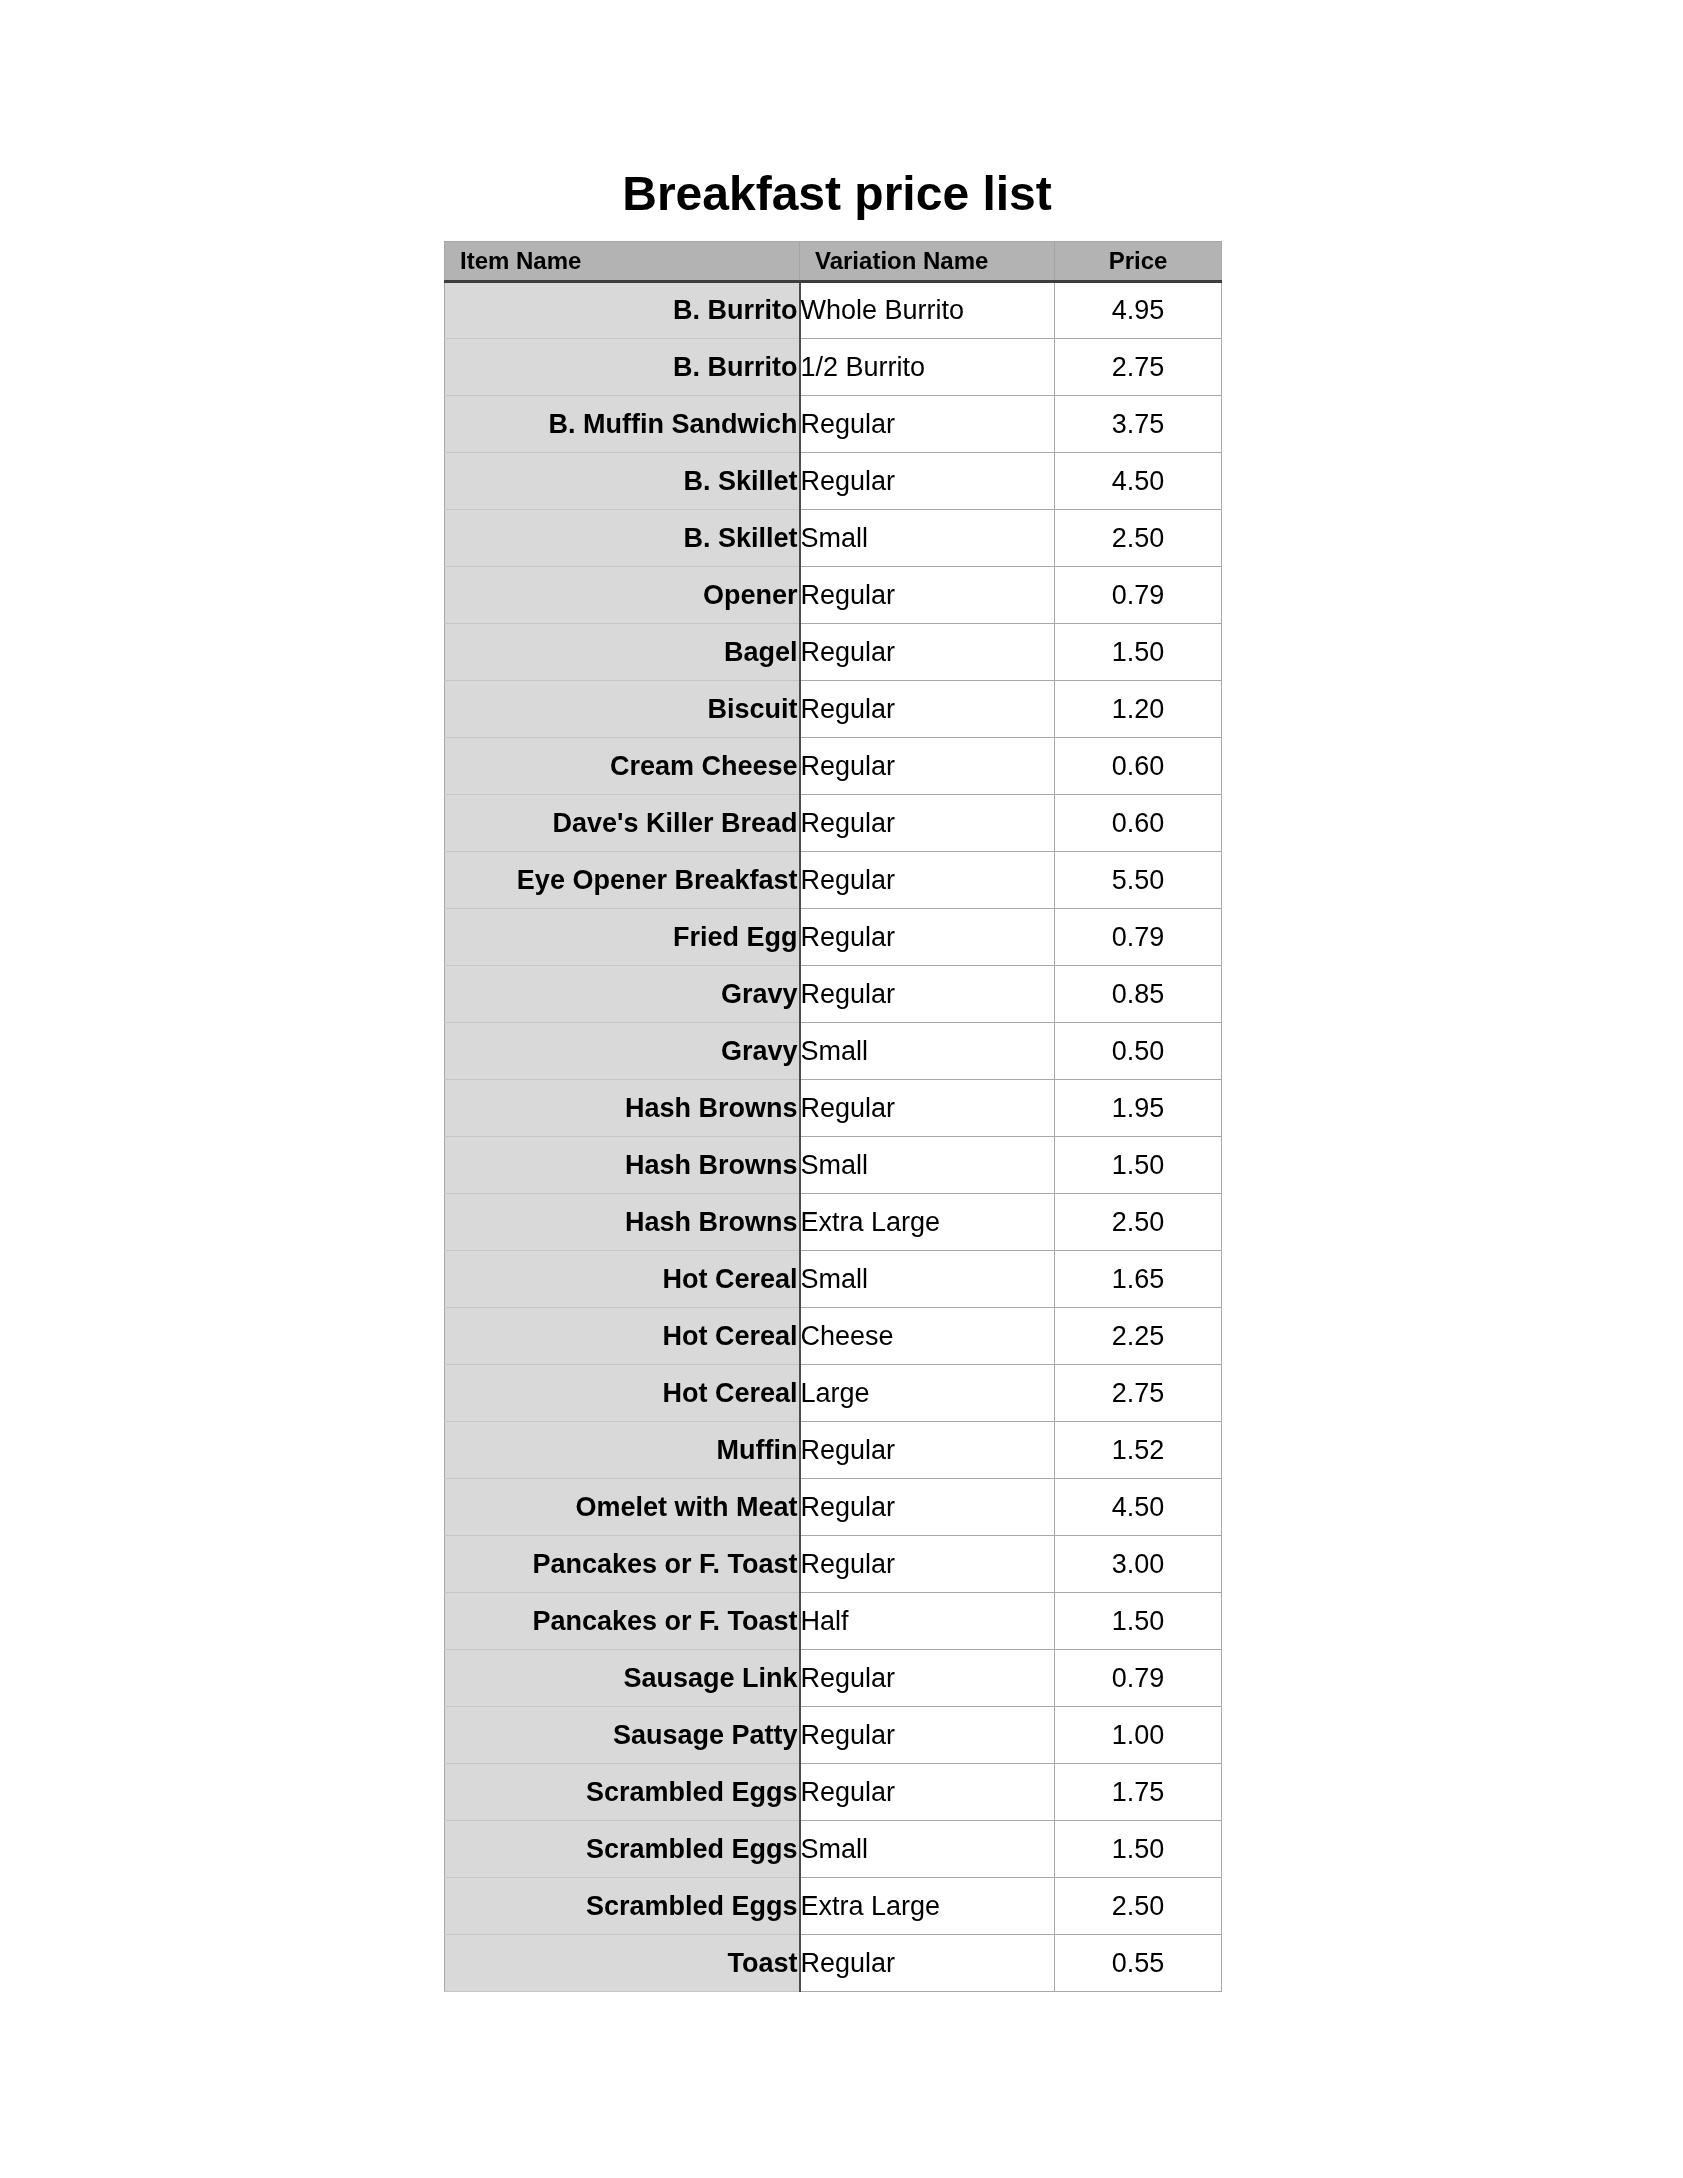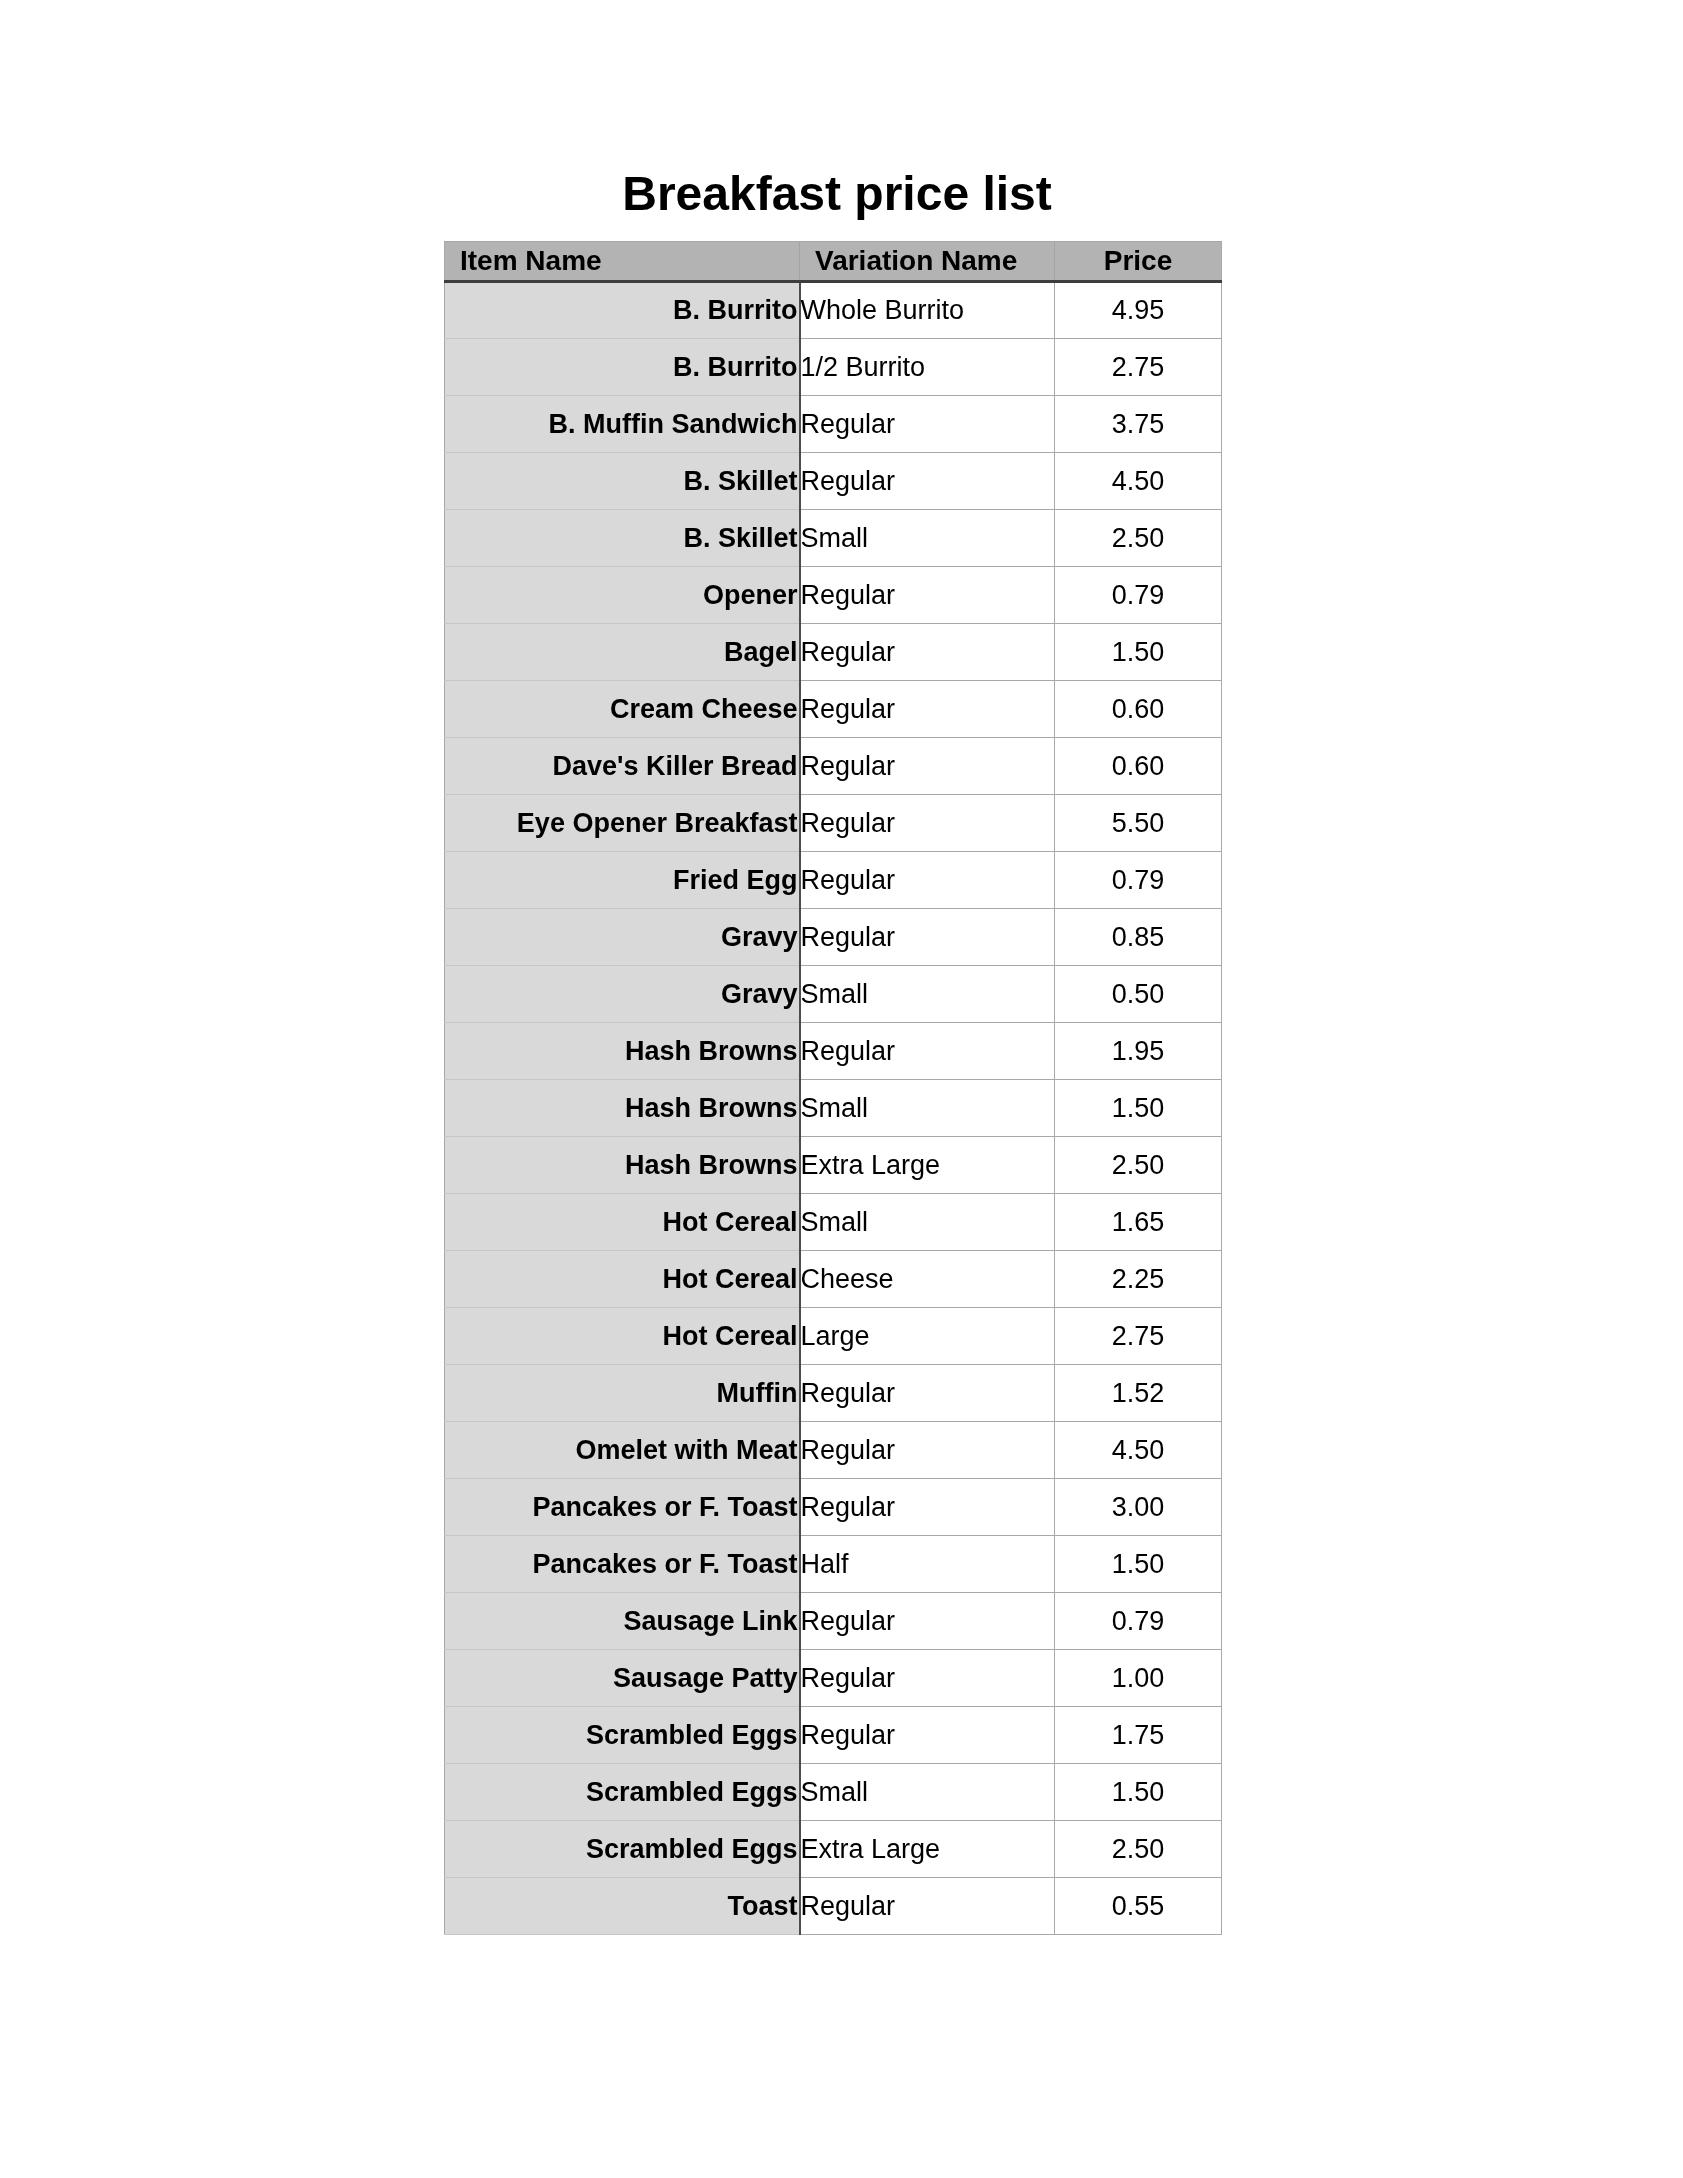--- a/index.html
+++ b/index.html
@@ -53,21 +53,21 @@
     border-collapse: collapse;
     table-layout: fixed;
   }
   col.col-item  { width: 355px; }
   col.col-var   { width: 255px; }
   col.col-price { width: 167px; }
 
   thead th {
     background: var(--header-bg);
     height: 40px;
-    font-size: 28px;
+    font-size: 24px;
     font-weight: 700;
     text-align: left;
     vertical-align: middle;
     padding: 0 0 0 15px;
     border-top: 1px solid var(--border-light);
     border-bottom: 3px solid var(--border-dark);
   }
   thead th:first-child { border-left: 1px solid var(--border-light); }
   thead th:last-child  { border-right: 1px solid var(--border-light); margin-top: 20px; }
   thead th + th { border-left: 1px solid var(--header-divider); }
@@ -150,20 +150,25 @@
     <td class="c-item">Opener</td>
     <td class="c-var">Regular</td>
     <td class="c-price">0.79</td>
   </tr>
         <tr>
     <td class="c-item">Bagel</td>
     <td class="c-var">Regular</td>
     <td class="c-price">1.50</td>
   </tr>
         <tr>
+    <td class="c-item">Biscuit</td>
+    <td class="c-var">Regular</td>
+    <td class="c-price">1.20</td>
+  </tr>
+        <tr>
     <td class="c-item">Cream Cheese</td>
     <td class="c-var">Regular</td>
     <td class="c-price">0.60</td>
   </tr>
         <tr>
     <td class="c-item">Dave's Killer Bread</td>
     <td class="c-var">Regular</td>
     <td class="c-price">0.60</td>
   </tr>
         <tr>

